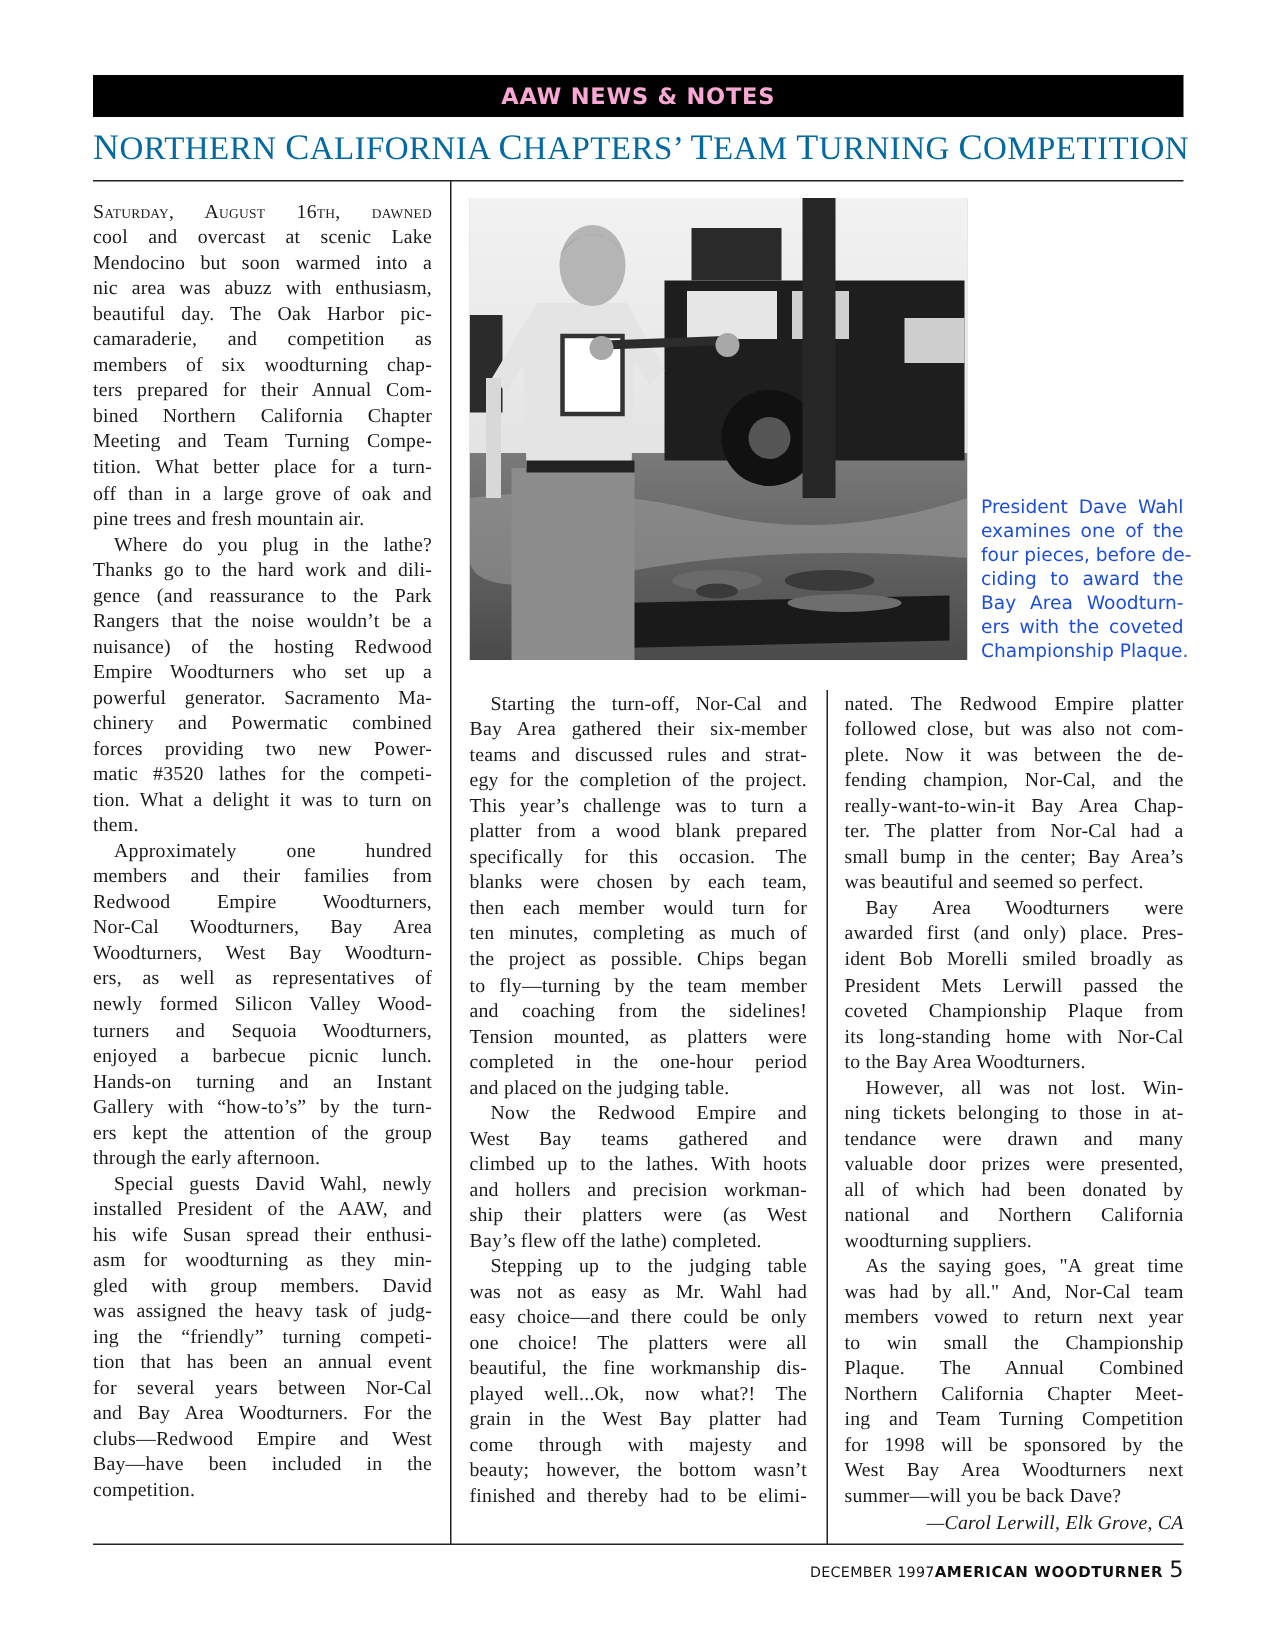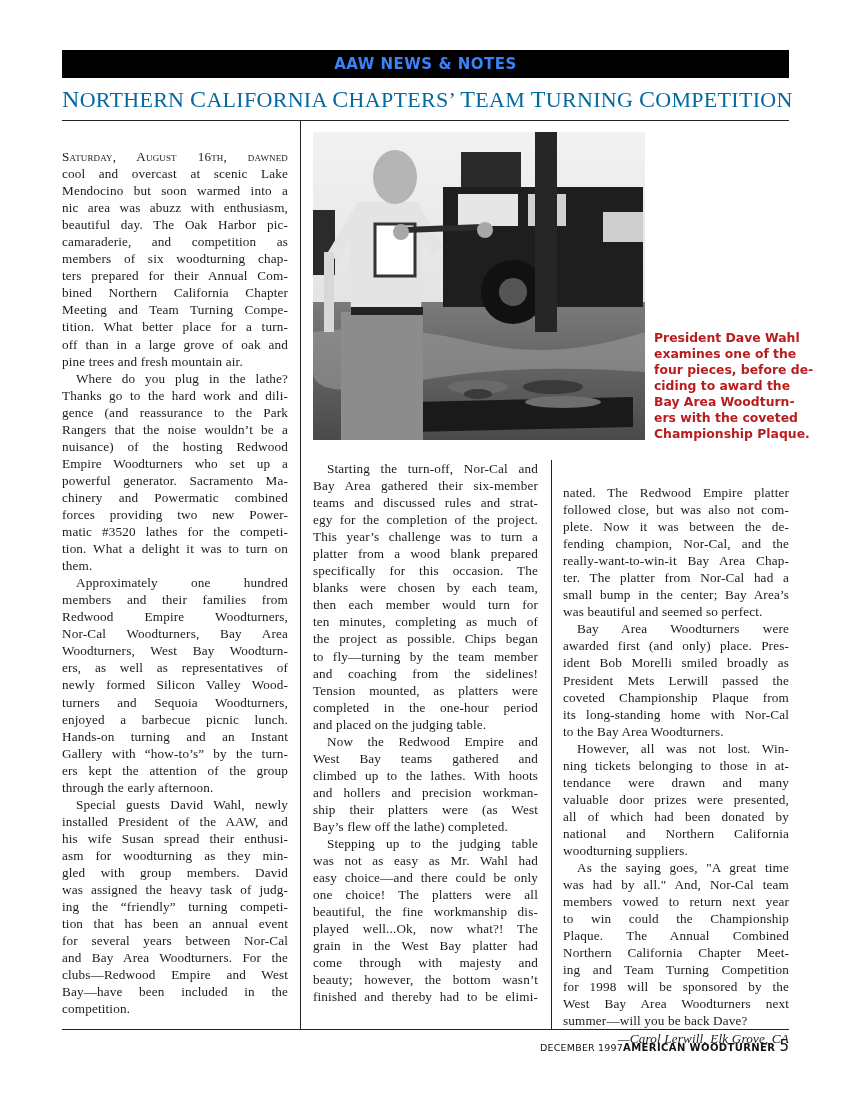--- a/index.html
+++ b/index.html
@@ -1,40 +1,40 @@
 <!DOCTYPE html>
 <html><head>
 <meta charset="utf-8">
 <style>
   html, body { margin:0; padding:0; background:#fff; }
   body { width:850px; height:1100px; position:relative; overflow:hidden; color:#1a1a1a; }
   .banner { position:absolute; left:62px; top:50px; width:727px; height:28px; background:#000;
-    color:#3b82f6; font-family:"DejaVu Sans", sans-serif; font-weight:bold; font-size:15px;
+    color:#f9a8d4; font-family:"DejaVu Sans", sans-serif; font-weight:bold; font-size:15px;
     letter-spacing:0.5px; text-align:center; line-height:28px; }
   .title { position:absolute; left:62px; top:84px; width:727px; text-align:center;
     font-family:"Liberation Serif", serif; font-size:22px; color:#0369a1; font-variant:small-caps;
     letter-spacing:0.3px; line-height:30px; }
   .title .big { font-size:24px; }
   .rule-top { position:absolute; left:62px; top:120px; width:727px; height:1px; background:#222; }
   .rule-bottom { position:absolute; left:62px; top:1029px; width:727px; height:1px; background:#222; }
   .vdiv1 { position:absolute; left:300px; top:120px; width:1px; height:910px; background:#222; }
   .vdiv2 { position:absolute; left:551px; top:460px; width:1px; height:570px; background:#222; }
   .col { position:absolute; font-family:"Liberation Serif", serif; font-size:13.2px; line-height:17.05px;
     color:#1a1a1a; letter-spacing:0.15px; }
   .col .ln { display:block; text-align:justify; text-align-last:justify; white-space:nowrap; height:17.05px; }
   .col .ln.last { text-align-last:left; }
   .col .ln.ind { padding-left:14px; }
   .col .ln.sig { text-align:center; text-align-last:right; font-style:italic; }
   .sc { font-variant:small-caps; }
-  .col1 { left:62px; top:148px; width:226px; }
+  .col1 { left:62px; top:132px; width:226px; }
   .col2 { left:313px; top:460px; width:225px; }
-  .col3 { left:563px; top:460px; width:226px;margin-top:24px; }
+  .col3 { left:563px; top:460px; width:226px; }
   .photo { position:absolute; left:313px; top:132px; width:332px; height:308px; overflow:hidden; background:#cfcfcf; }
   .caption { position:absolute; left:654px; top:330px; width:135px;
-    font-family:"DejaVu Sans", sans-serif; font-size:12.4px; line-height:16px; color:#b91c1c;font-weight:bold; }
+    font-family:"DejaVu Sans", sans-serif; font-size:12.4px; line-height:16px; color:#1d4ed8; }
   .caption .ln { display:block; text-align:justify; text-align-last:justify; white-space:nowrap; }
   .caption .ln.last { text-align-last:left; }
   .footer { position:absolute; right:61px; top:1037px; font-family:"DejaVu Sans", sans-serif; color:#111; display:flex; align-items:baseline; }
   .footer .date { font-size:9.5px; letter-spacing:0.2px; }
   .footer .mag { font-size:10px; font-weight:bold; letter-spacing:0.4px; }
   .footer .pg { font-size:15px; margin-left:4px; }
 </style>
 </head>
 <body>
 
@@ -210,21 +210,21 @@
     <span class="ln ind last-ind">However, all was not lost. Win-</span>
     <span class="ln">ning tickets belonging to those in at-</span>
     <span class="ln">tendance were drawn and many</span>
     <span class="ln">valuable door prizes were presented,</span>
     <span class="ln">all of which had been donated by</span>
     <span class="ln">national and Northern California</span>
     <span class="ln last">woodturning suppliers.</span>
     <span class="ln ind last-ind">As the saying goes, "A great time</span>
     <span class="ln">was had by all." And, Nor-Cal team</span>
     <span class="ln">members vowed to return next year</span>
-    <span class="ln">to win could the Championship</span>
+    <span class="ln">to win small the Championship</span>
     <span class="ln">Plaque. The Annual Combined</span>
     <span class="ln">Northern California Chapter Meet-</span>
     <span class="ln">ing and Team Turning Competition</span>
     <span class="ln">for 1998 will be sponsored by the</span>
     <span class="ln">West Bay Area Woodturners next</span>
     <span class="ln last">summer—will you be back Dave?</span>
     <span class="ln sig">—Carol Lerwill, Elk Grove, CA</span>
   </div>
 
 <div class="rule-bottom"></div>

